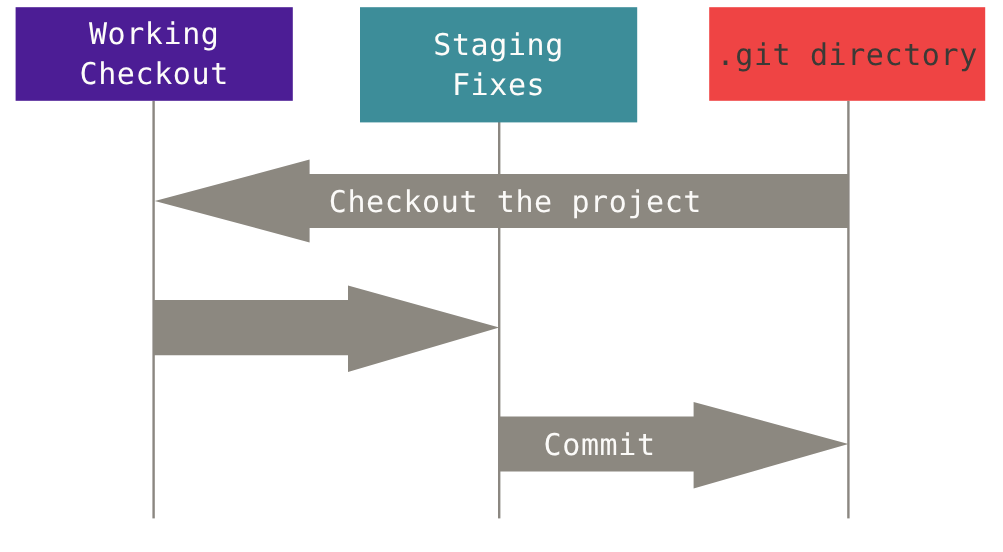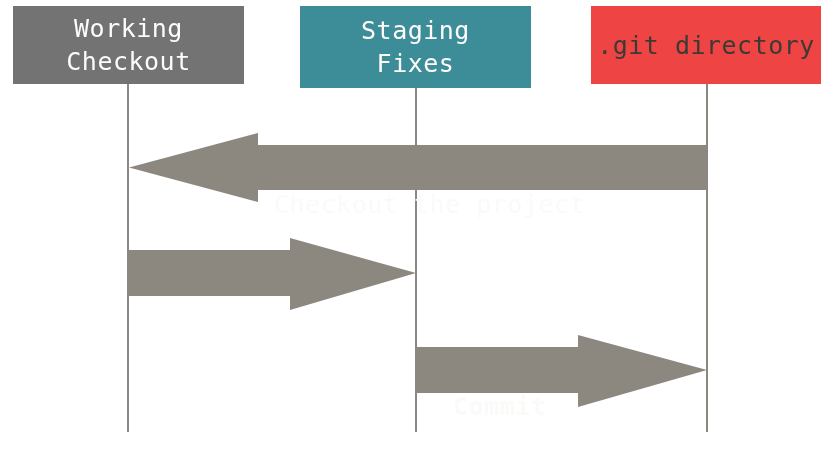--- a/index.html
+++ b/index.html
@@ -27,24 +27,24 @@
     font-size: 25px;
     line-height: 1.32;
     letter-spacing: 0.5px;
     text-align: center;
     box-sizing: border-box;
   }
   .node-box .line { display: block; white-space: pre; }
 
   #box-working {
     left: 13px; top: 6px; width: 231px; height: 78px;
-    background: #737373; color: #fdfcfa;
+    background: #4c1d95; color: #fdfcfa;
   }
   #box-staging {
-    left: 300px; top: 6px; width: 231px; height: 82px;
+    left: 300px; top: 6px; width: 231px; height: 96px;
     background: #3d8d99; color: #fdfcfa;
   }
   #box-repository {
     left: 591px; top: 6px; width: 230px; height: 78px;
     background: #ef4444; color: #3b3a36;
   }
 
   .lifeline {
     position: absolute;
     width: 2px;
@@ -64,25 +64,24 @@
   }
   .arrow-shape { fill: #8c8880; }
 
   .arrow-label {
     position: absolute;
     font-family: "DejaVu Sans Mono", monospace;
     font-size: 25px;
     color: #fbfaf8;
     letter-spacing: 0.5px;
     white-space: pre;
-    margin-top: 36px;
   }
   #label-checkout { left: 274px; top: 154px; }
   #label-stage    { left: 143px; top: 259px; }
-  #label-commit   { left: 453px; top: 356px; font-weight: bold; }
+  #label-commit   { left: 453px; top: 356px; }
 </style>
 </head>
 <body>
 
 <div id="canvas">
 
   <div class="lifeline" id="lifeline-working"></div>
   <div class="lifeline" id="lifeline-staging"></div>
   <div class="lifeline" id="lifeline-repository"></div>
 

